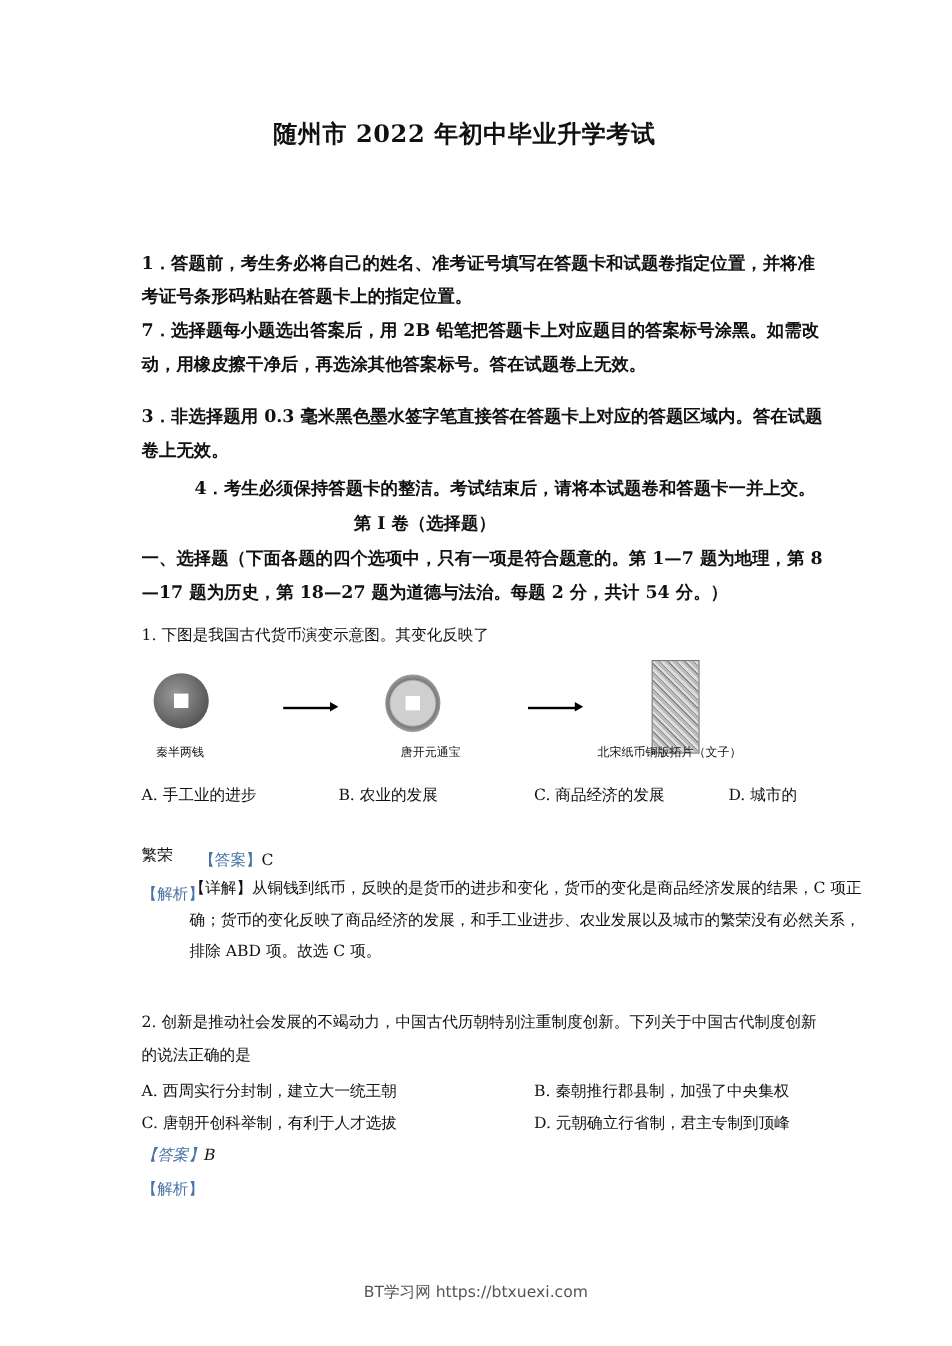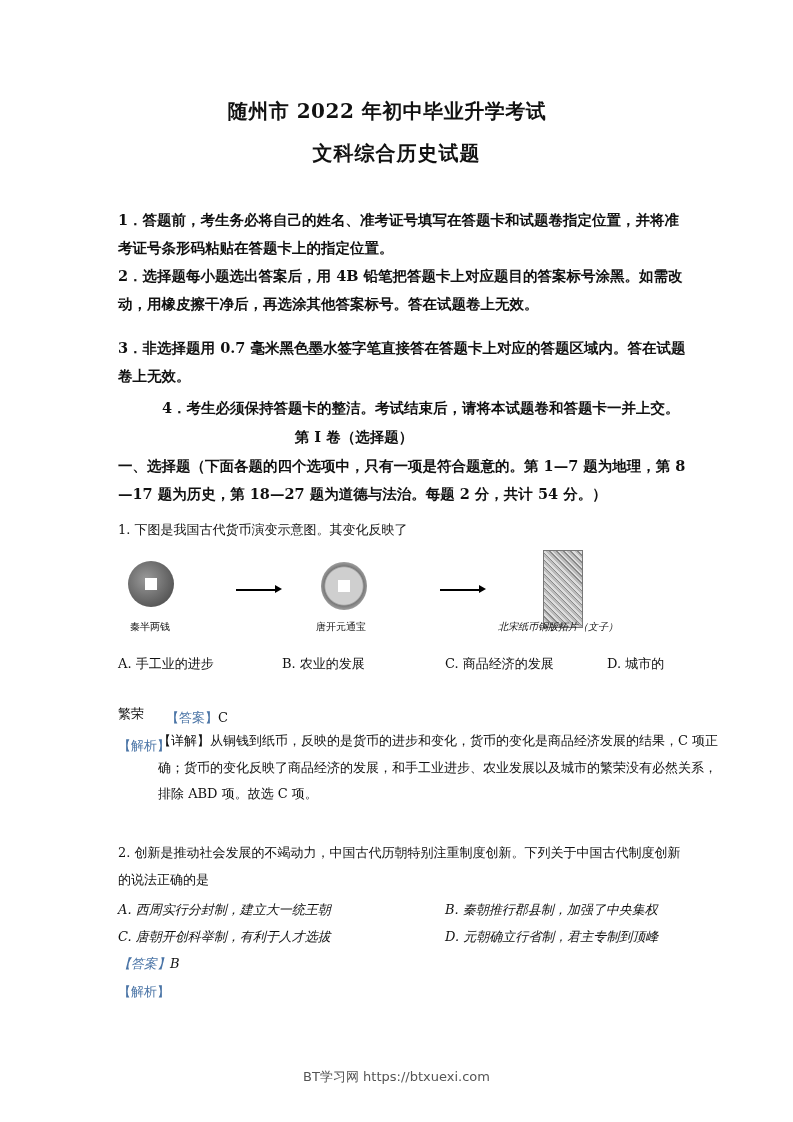--- a/index.html
+++ b/index.html
@@ -34,48 +34,47 @@
           background: repeating-linear-gradient(45deg, #bbb 0 2px, #888 2px 3px, #ddd 3px 5px);
           border: 1px solid #777; }
   .arrow { position: absolute; height: 1.5px; background: #000; }
   .arrow::after { content: ""; position: absolute; right: -6px; top: -4px;
                   border-left: 7px solid #000; border-top: 4.5px solid transparent;
                   border-bottom: 4.5px solid transparent; }
   .arrow1 { left: 118px; top: 41px; width: 40px; }
   .arrow2 { left: 322px; top: 41px; width: 40px; }
   .cap { position: absolute; font-size: 10px; top: 72px; white-space: nowrap; }
   .cap1 { left: 12px; }
-  .cap2 { left: 198px; }
-  .cap3 { left: 380px; font-style: italic; }
+  .cap2 { left: 216px; }
+  .cap3 { left: 380px; }
   .opts1 { position: absolute; top: 652px; left: 118px; width: 580px; font-size: 13px; line-height: 24px; }
   .opt { position: absolute; top: 0; white-space: nowrap; }
   .q1-wrap { position: absolute; top: 678px; left: 118px; font-size: 13px; line-height: 24px; margin-top: 24px; }
   .tag { color: #4a74a6; }
   .ans1 { position: absolute; top: 706px; left: 118px; font-size: 13px; line-height: 24px; margin-left: 48px; }
   .ana1 { position: absolute; top: 734px; left: 118px; font-size: 13px; line-height: 24px; }
   .detail { top: 728px; line-height: 26.5px; margin-left: 40px; }
   .q2 { top: 840px; line-height: 26.5px; }
   .opts2 { position: absolute; left: 118px; width: 570px; font-size: 13px; line-height: 24px; }
-  .opts2 .opt { position: absolute; font-style: italic; }
+  .opts2 .opt { position: absolute; }
   .ans2 { position: absolute; top: 952px; left: 118px; font-size: 13px; line-height: 24px; font-style: italic; }
   .ana2 { position: absolute; top: 980px; left: 118px; font-size: 13px; line-height: 24px; }
   .footer { position: absolute; top: 1068px; left: 0; width: 793px; text-align: center;
             font-family: "DejaVu Sans", "Liberation Sans", sans-serif; font-size: 13px; color: #555; }
 </style>
 </head>
 <body>
 
 <div class="page">
 
   <div class="title1">随州市 2022 年初中毕业升学考试</div>
-  <div class="title2">文科综合历史试题</div>
 
   <div class="blk bold15 n1">1．答题前，考生务必将自己的姓名、准考证号填写在答题卡和试题卷指定位置，并将准考证号条形码粘贴在答题卡上的指定位置。</div>
-  <div class="blk bold15 n2">2．选择题每小题选出答案后，用 4B 铅笔把答题卡上对应题目的答案标号涂黑。如需改动，用橡皮擦干净后，再选涂其他答案标号。答在试题卷上无效。</div>
-  <div class="blk bold15 n3">3．非选择题用 0.7 毫米黑色墨水签字笔直接答在答题卡上对应的答题区域内。答在试题卷上无效。</div>
+  <div class="blk bold15 n2">7．选择题每小题选出答案后，用 2B 铅笔把答题卡上对应题目的答案标号涂黑。如需改动，用橡皮擦干净后，再选涂其他答案标号。答在试题卷上无效。</div>
+  <div class="blk bold15 n3">3．非选择题用 0.3 毫米黑色墨水签字笔直接答在答题卡上对应的答题区域内。答在试题卷上无效。</div>
   <div class="blk bold15 n4">4．考生必须保持答题卡的整洁。考试结束后，请将本试题卷和答题卡一并上交。</div>
 
   <div class="vol">第 I 卷（选择题）</div>
 
   <div class="blk bold15 sec">一、选择题（下面各题的四个选项中，只有一项是符合题意的。第 1—7 题为地理，第 8—17 题为历史，第 18—27 题为道德与法治。每题 2 分，共计 54 分。）</div>
 
   <div class="blk norm q1">1. 下图是我国古代货币演变示意图。其变化反映了</div>
 
   <div class="figure">
     <div class="coin coin1">

